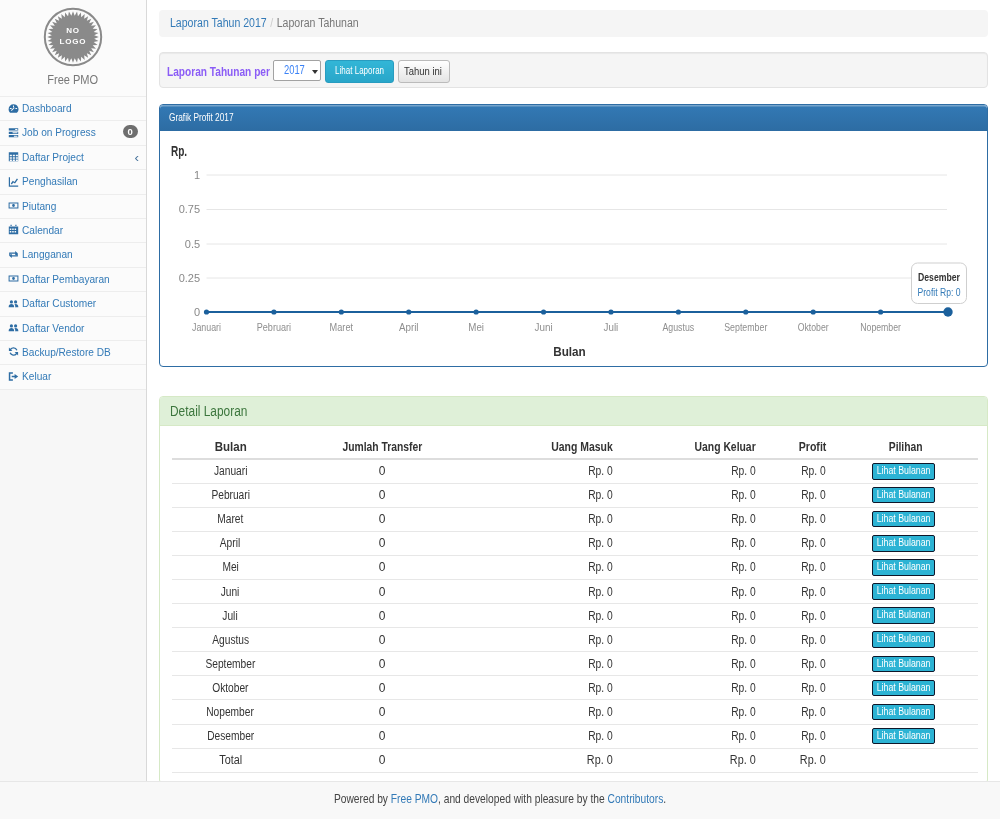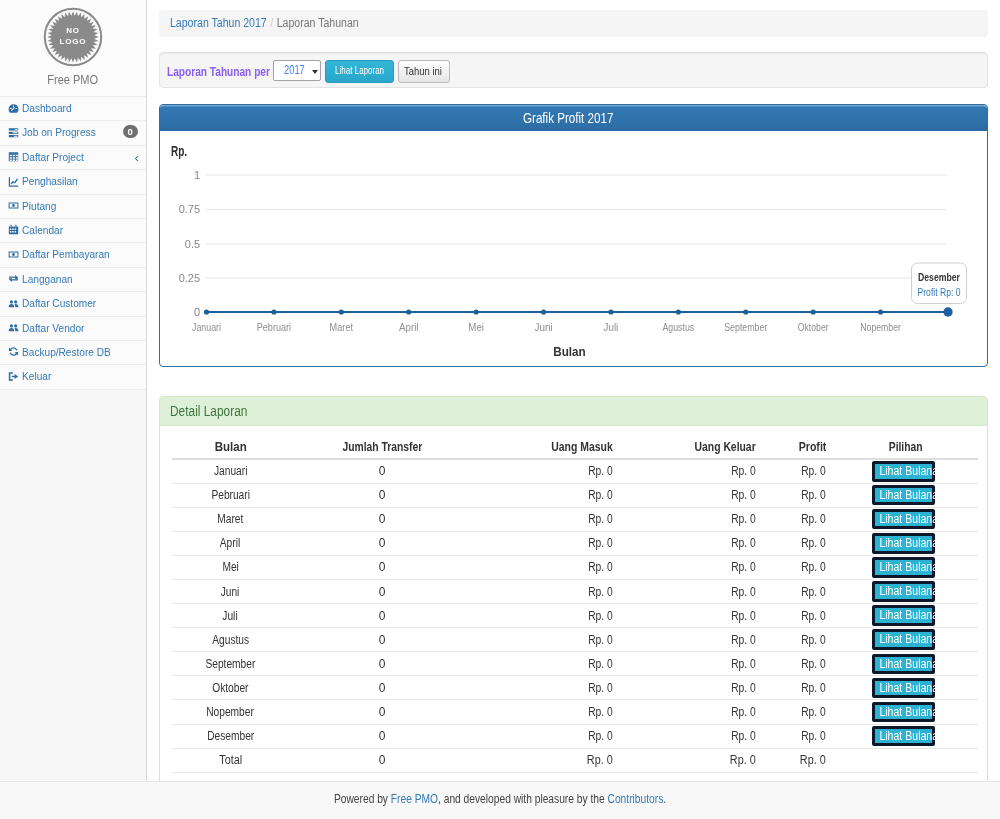--- a/index.html
+++ b/index.html
@@ -28,32 +28,32 @@
 
 #well { position:absolute; left:158.5px; top:52px; width:829px; height:36px; background:#f5f5f5; border:1px solid #e3e3e3; border-radius:4px; box-shadow:inset 0 1px 1px rgba(0,0,0,.05); }
 #well .lbl { position:absolute; left:7px; top:10.5px; font-size:13px; font-weight:bold; color:#8b5cf6; }
 #well .sel { position:absolute; left:113px; top:7px; width:48px; height:21px; font-size:12px; line-height:19px; border:1px solid #a2a2a2; border-radius:2px; background:#fff; padding-left:10px; color:#3b82f6; }
 #well .caret { position:absolute; left:152px; top:16.5px; width:0; height:0; border-left:3.5px solid transparent; border-right:3.5px solid transparent; border-top:4.5px solid #333; pointer-events:none; }
 .btn-info { position:absolute; left:165px; top:7px; width:69.5px; height:22.5px; background:linear-gradient(#32b6d7,#29a6c9); border:1px solid #289cc0; border-radius:3px; color:#fff; font-size:10px; line-height:20.5px; text-align:center;text-decoration:underline; }
 .btn-default { position:absolute; left:238px; top:7px; width:52px; height:22.5px; background:linear-gradient(#fff,#e4e4e4); border:1px solid #bbb; border-radius:3px; color:#333; font-size:11px; line-height:20.5px; text-align:center; }
 
 
 #chartpanel { position:absolute; left:158.5px; top:103.5px; width:829px; height:263px; border:1px solid #2e6da4; border-radius:4px; background:#fff; }
-#chartpanel .hd { height:26px; background:linear-gradient(#3379b5,#2d6ca3); box-shadow:inset 0 1.5px 0 rgba(255,255,255,.33); border-radius:3px 3px 0 0; color:#fff; font-size:14px; line-height:26px; padding-left:9.5px;text-align:center; }
+#chartpanel .hd { height:26px; background:linear-gradient(#3379b5,#2d6ca3); box-shadow:inset 0 1.5px 0 rgba(255,255,255,.33); border-radius:3px 3px 0 0; color:#fff; font-size:10px; line-height:26px; padding-left:9.5px; }
 
 
 #detailpanel { position:absolute; left:158.5px; top:380px; width:829px; height:387.5px; border:1px solid #d6e9c6; border-radius:4px; background:#fff;margin-top:16px; }
 #detailpanel .hd { height:28.5px; background:#dff0d8; border-bottom:1px solid #d6e9c6; border-radius:3px 3px 0 0; color:#3c763d; font-size:14px; line-height:28px; padding-left:10.5px; }
 #dt { position:absolute; left:12px; top:39px; width:806.5px; border-collapse:collapse; table-layout:fixed; font-size:12px; color:#333; }
 #dt th { font-weight:bold; border-bottom:2px solid #ddd; height:23px; }
 #dt td { border-top:1px solid #e7e7e7; height:24.1px; }
 #dt tbody tr:last-child td { border-bottom:1px solid #e7e7e7; }
 #dt th, #dt td { padding:0; text-align:center; }
 #dt .r { text-align:right; padding-right:8px; }
-.btn-sm { display:inline-block; width:62.5px; margin-right:5px; background:#2cb3d4; border:3px solid #0f172a; border-radius:2px; color:#fff; font-size:12px; line-height:14.5px; text-align:left; }
+.btn-sm { display:inline-block; width:62.5px; margin-right:5px; background:#2cb3d4; border:1px solid #0f172a; border-radius:2px; color:#fff; font-size:10px; line-height:14.5px; text-align:left; }
 
 
 #footer { position:absolute; left:0; top:780.5px; width:1000px; height:39px; background:#f8f8f8; border-top:1px solid #e7e7e7; text-align:center; font-size:13px; color:#444; }
 #footer .in { margin-top:9px; }
 #footer a { color:#337ab7; }
 </style>
 </head>
 <body>
 
 <div id="sidebar">
@@ -97,27 +97,27 @@
             <path d="M.6 2.6h9.8v5.8H.6zm1 1v3.8h7.8V3.6zM5.5 4.1a1.4 1.4 0 1 1 0 2.8 1.4 1.4 0 0 1 0-2.8z" fill-rule="evenodd"></path>
           </svg><span class="sx ol" style="transform:scaleX(.92)">Piutang</span></a>
       </li>
       <li>
         <a href="#"><svg width="11" height="11" viewBox="0 0 11 11" fill="#2e6da4">
             <path d="M2.5.8h1.2v1.2H2.5zM7.3.8h1.2v1.2H7.3zM.8 2.5h9.4v7.8H.8zm1 2h1.5v1.5H1.8zm2.4 0h1.5v1.5H4.2zm2.4 0h1.5v1.5H6.6zm-4.8 2.4h1.5v1.5H1.8zm2.4 0h1.5v1.5H4.2zm2.4 0h1.5v1.5H6.6z" fill-rule="evenodd"></path>
           </svg><span class="sx ol" style="transform:scaleX(.92)">Calendar</span></a>
       </li>
       <li>
         <a href="#"><svg width="11" height="11" viewBox="0 0 11 11" fill="#2e6da4">
+            <path d="M1.2 3.6h6v-1.5l2.6 2.1-2.6 2.1V4.8H2.4v1.8H1.2zM9.8 7.4h-6v1.5L1.2 6.8l2.6-2.1v1.5h4.8V4.4h1.2z"></path>
+          </svg><span class="sx ol" style="transform:scaleX(.92)">Langganan</span></a>
+      </li>
+      <li>
+        <a href="#"><svg width="11" height="11" viewBox="0 0 11 11" fill="#2e6da4">
             <path d="M.6 2.6h9.8v5.8H.6zm1 1v3.8h7.8V3.6zM5.5 4.1a1.4 1.4 0 1 1 0 2.8 1.4 1.4 0 0 1 0-2.8z" fill-rule="evenodd"></path>
           </svg><span class="sx ol" style="transform:scaleX(.92)">Daftar Pembayaran</span></a>
-      </li>
-      <li>
-        <a href="#"><svg width="11" height="11" viewBox="0 0 11 11" fill="#2e6da4">
-            <path d="M1.2 3.6h6v-1.5l2.6 2.1-2.6 2.1V4.8H2.4v1.8H1.2zM9.8 7.4h-6v1.5L1.2 6.8l2.6-2.1v1.5h4.8V4.4h1.2z"></path>
-          </svg><span class="sx ol" style="transform:scaleX(.92)">Langganan</span></a>
       </li>
       <li>
         <a href="#"><svg width="11" height="11" viewBox="0 0 11 11" fill="#2e6da4">
             <circle cx="3.4" cy="3.9" r="1.6"></circle>
             <circle cx="7.6" cy="3.9" r="1.6"></circle>
             <path d="M3.4 5.9c1.6 0 2.7 1.1 2.7 2.7v.7H.7v-.7c0-1.6 1.1-2.7 2.7-2.7zm4.2 0c1.6 0 2.7 1.1 2.7 2.7v.7H7l.3-.7c0-1.1-.5-1.7-1-2.1.3-.4.8-.6 1.3-.6z"></path>
           </svg><span class="sx ol" style="transform:scaleX(.92)">Daftar Customer</span></a>
       </li>
       <li>
         <a href="#"><svg width="11" height="11" viewBox="0 0 11 11" fill="#2e6da4">

